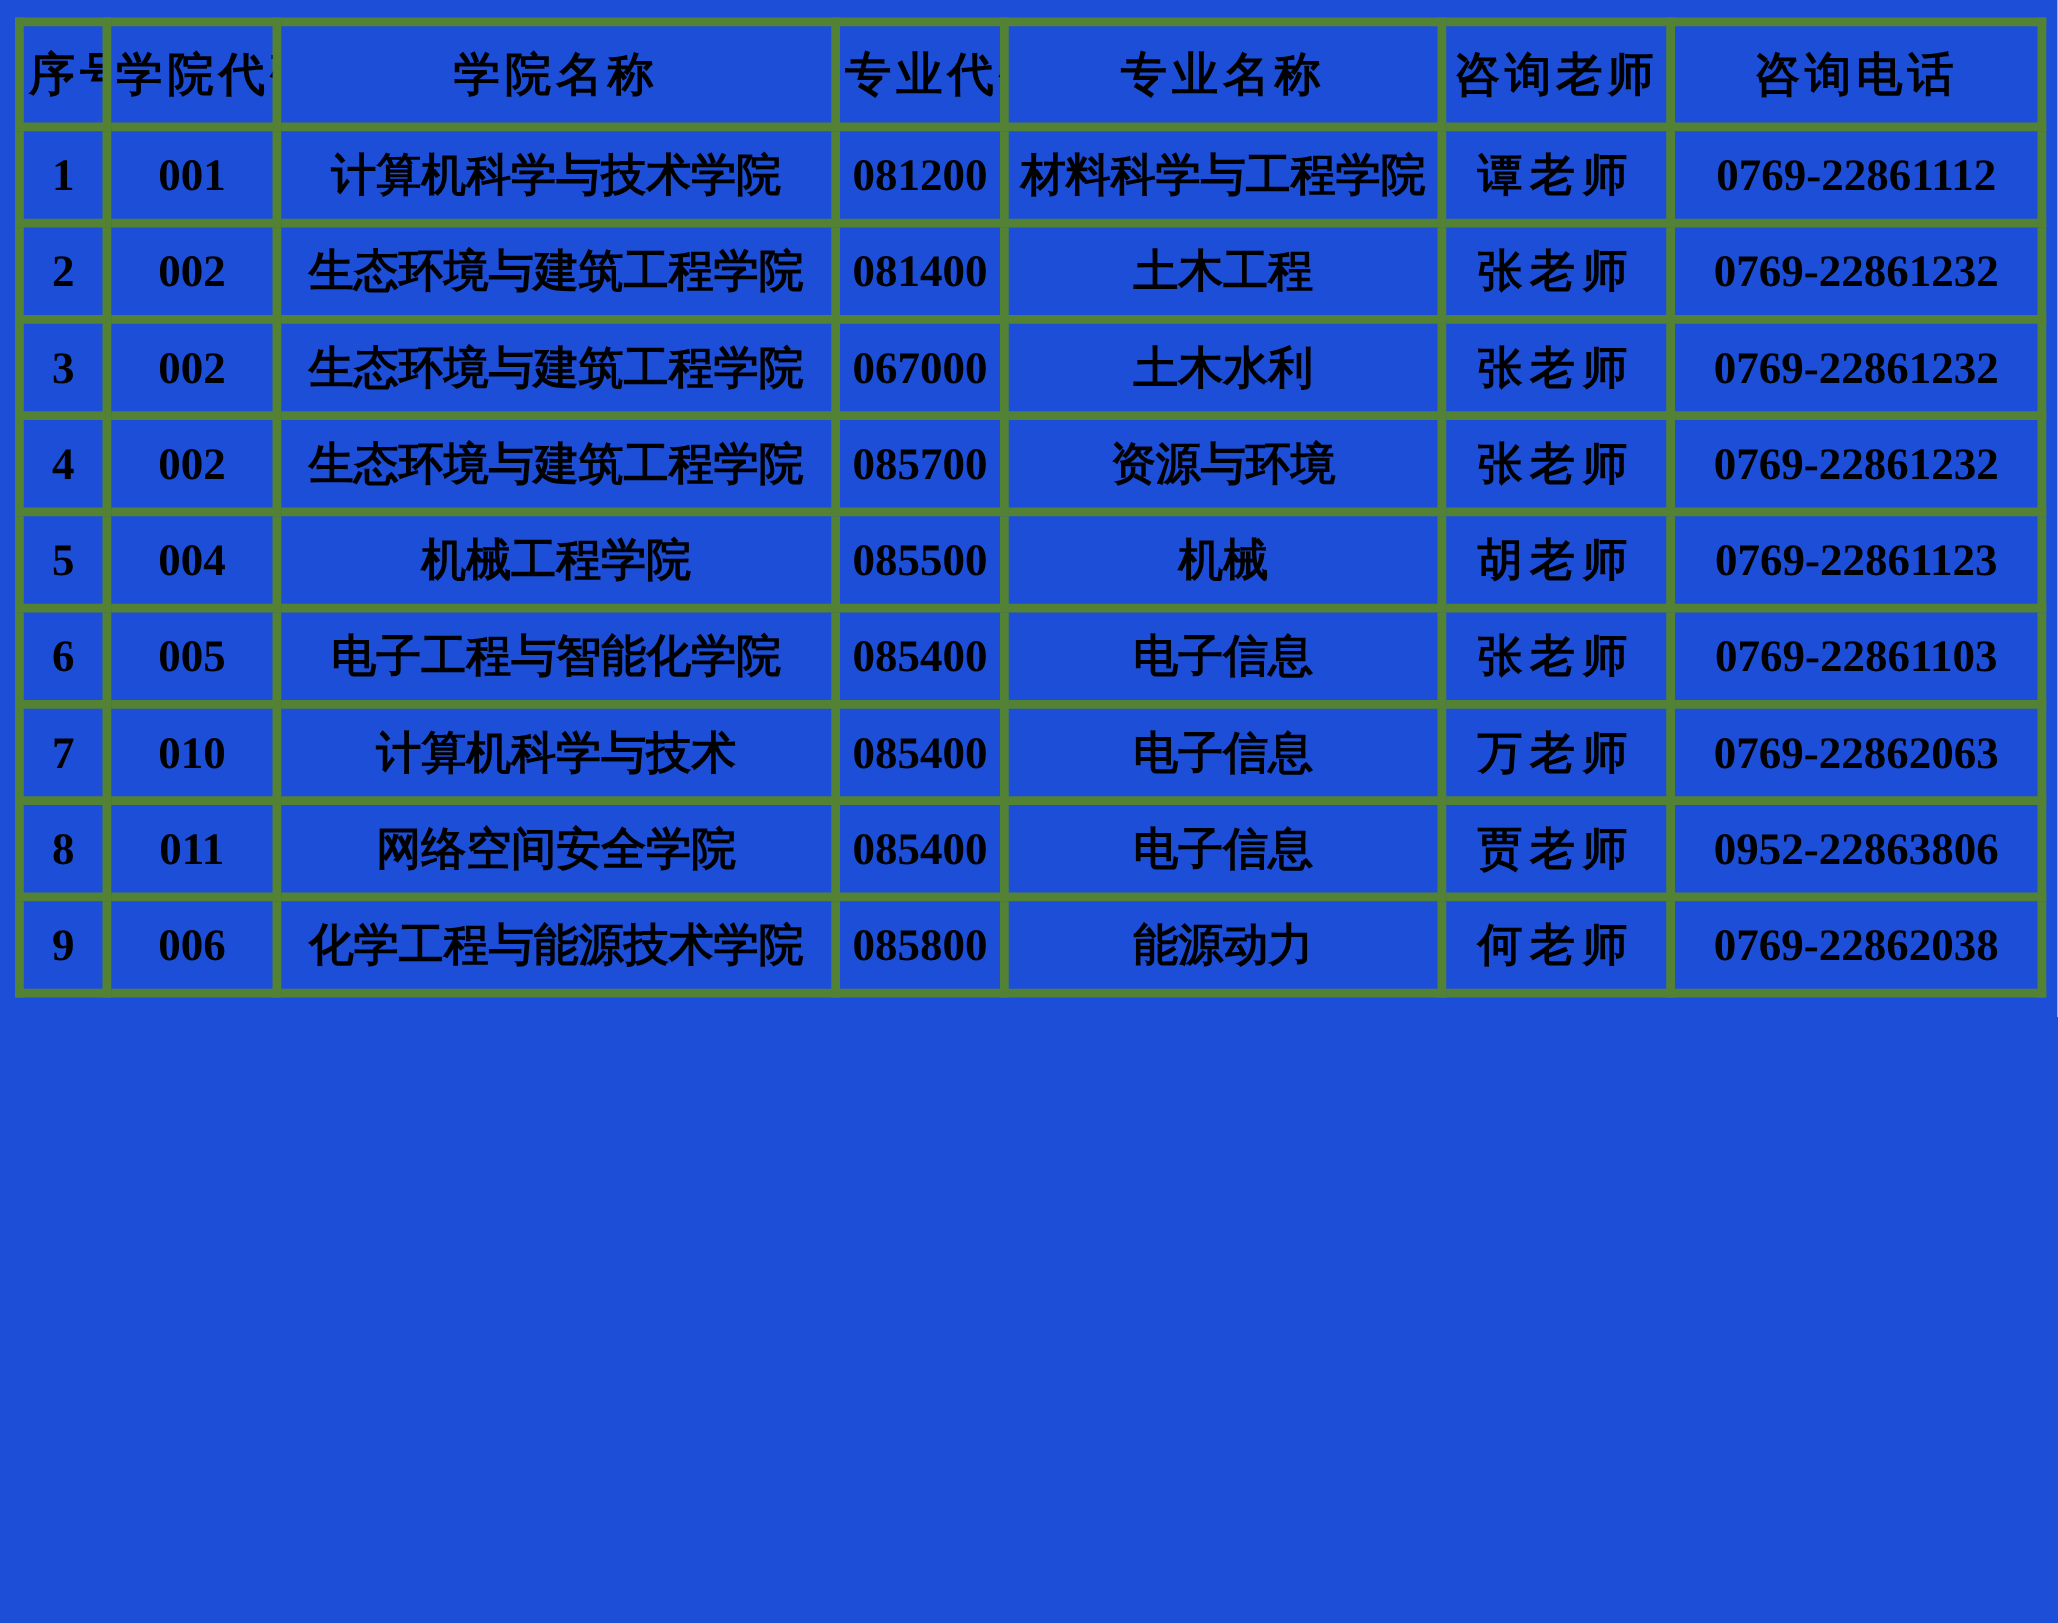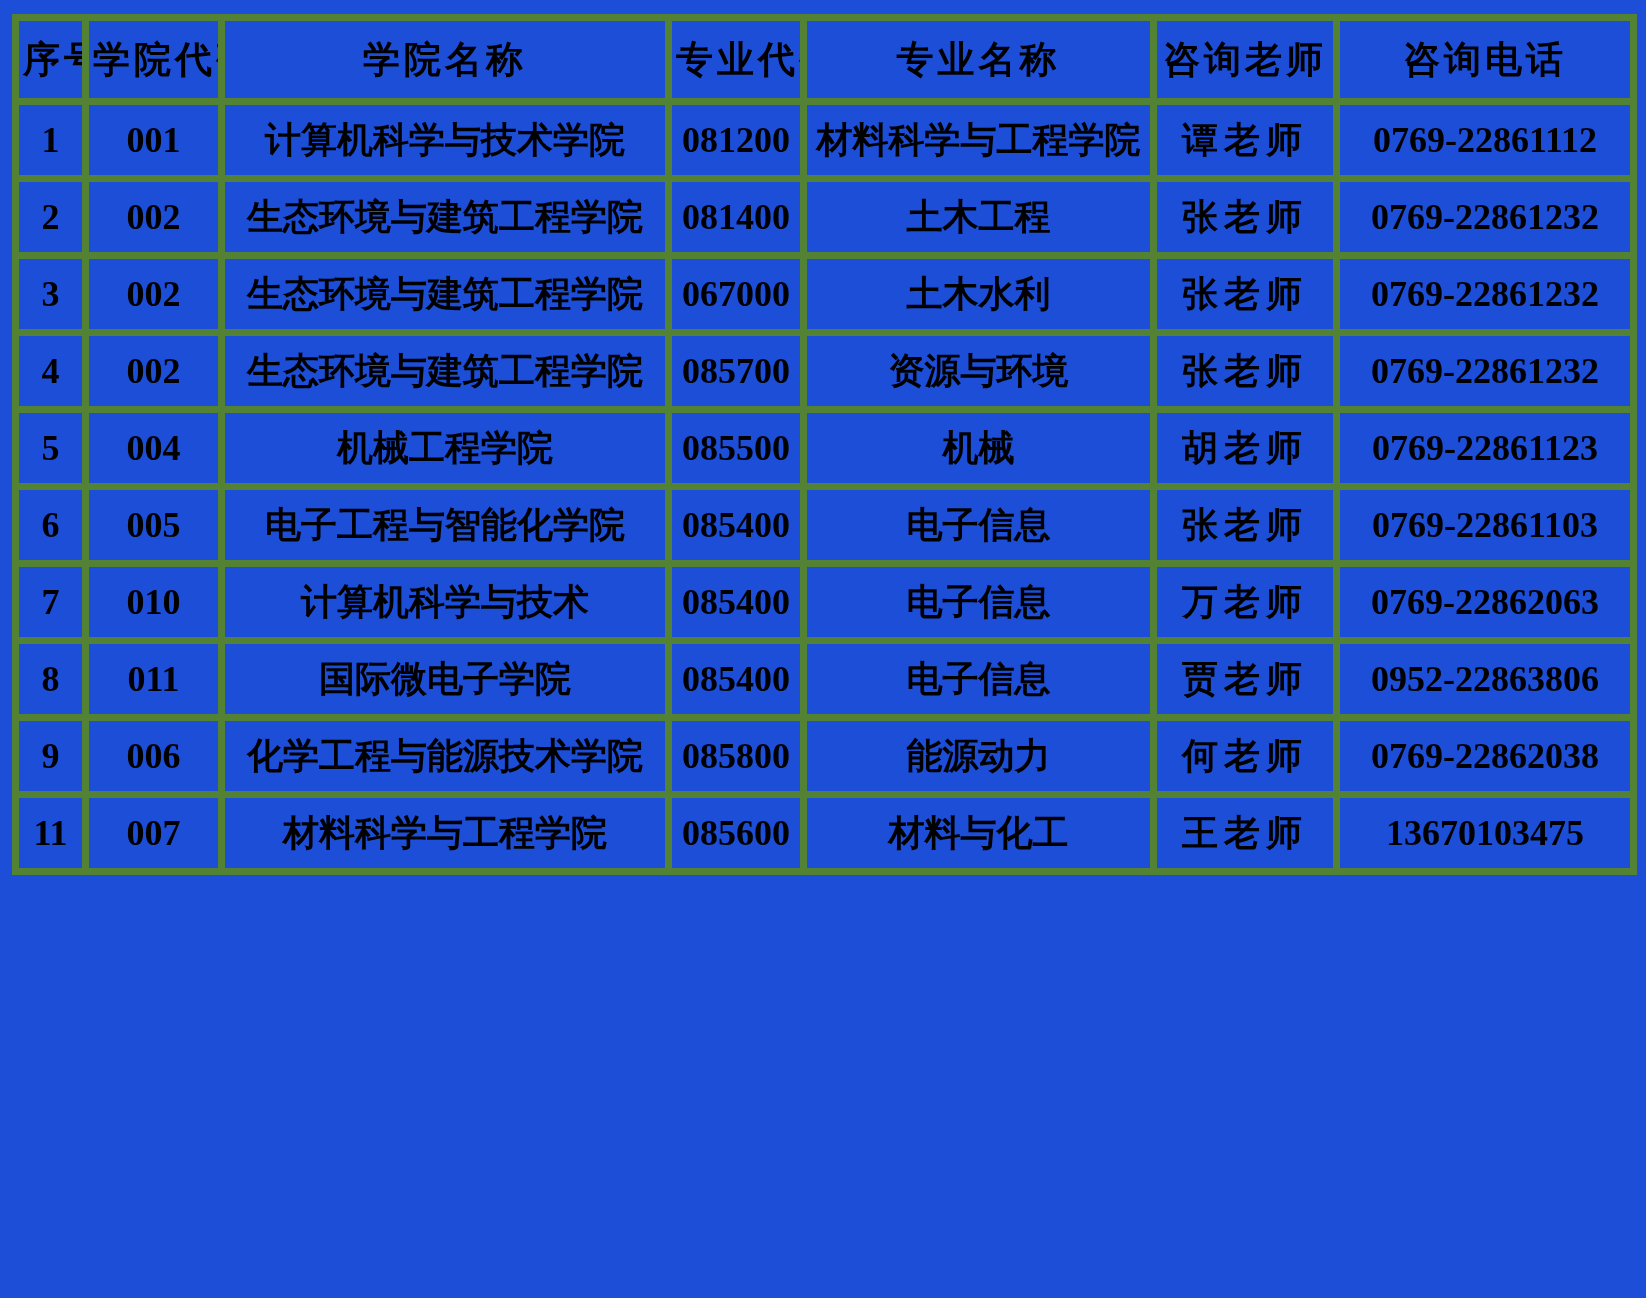--- a/index.html
+++ b/index.html
@@ -148,39 +148,30 @@
           <td class="col-1">010</td>
           <td class="col-2">计算机科学与技术</td>
           <td class="col-3">085400</td>
           <td class="col-4">电子信息</td>
           <td class="col-5">万老师</td>
           <td class="col-6">0769-22862063</td>
         </tr>
         <tr>
           <td class="col-0">8</td>
           <td class="col-1">011</td>
-          <td class="col-2">国际微电子学院</td>
+          <td class="col-2">网络空间安全学院</td>
           <td class="col-3">085400</td>
           <td class="col-4">电子信息</td>
           <td class="col-5">贾老师</td>
           <td class="col-6">0952-22863806</td>
         </tr>
         <tr>
           <td class="col-0">9</td>
           <td class="col-1">006</td>
           <td class="col-2">化学工程与能源技术学院</td>
           <td class="col-3">085800</td>
           <td class="col-4">能源动力</td>
           <td class="col-5">何老师</td>
           <td class="col-6">0769-22862038</td>
         </tr>
-        <tr>
-          <td class="col-0">11</td>
-          <td class="col-1">007</td>
-          <td class="col-2">材料科学与工程学院</td>
-          <td class="col-3">085600</td>
-          <td class="col-4">材料与化工</td>
-          <td class="col-5">王老师</td>
-          <td class="col-6">13670103475</td>
-        </tr>
       </tbody>
   </table>
 </div>
 
 </body></html>

